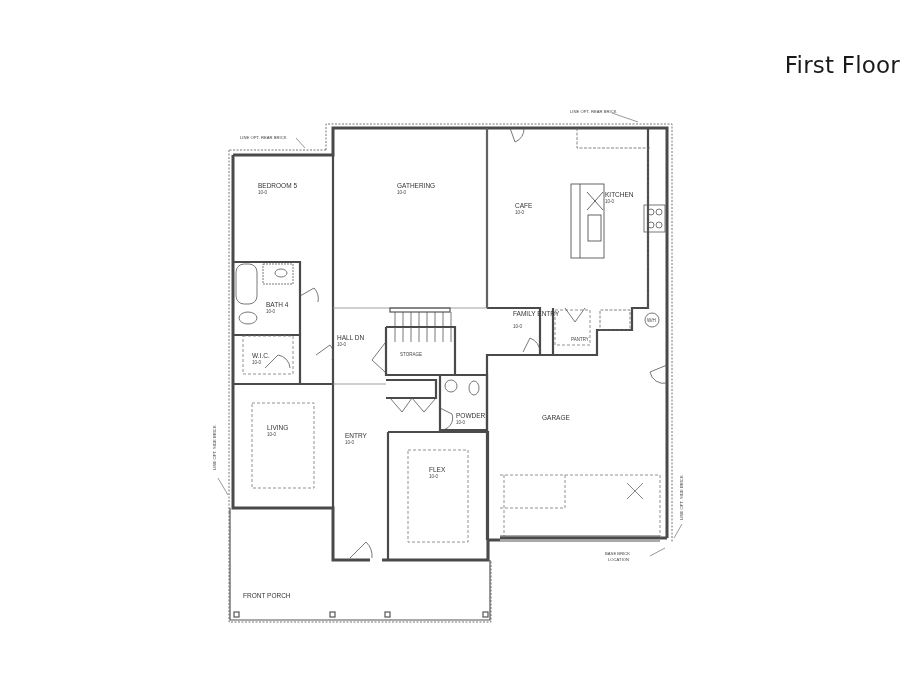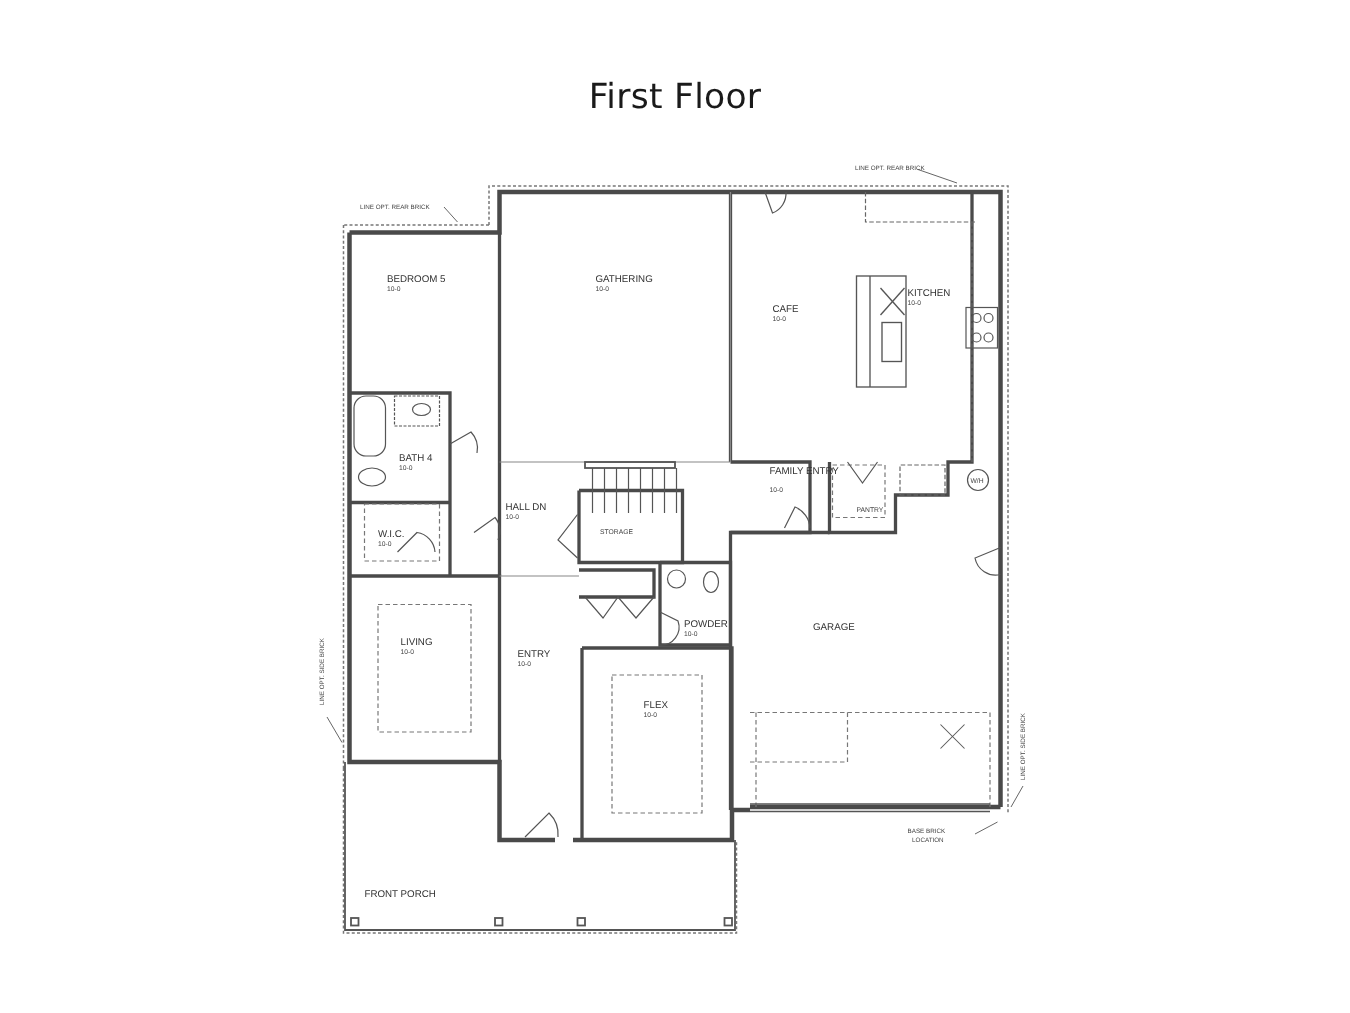--- a/index.html
+++ b/index.html
@@ -1,17 +1,17 @@
 <!DOCTYPE html>
 <html><head>
 <meta charset="utf-8">
 <style>
   html, body { margin:0; padding:0; background:#ffffff; }
   body { width:900px; height:675px; position:relative; overflow:hidden; font-family:"Liberation Sans", sans-serif; }
-  .title { position:absolute; left:0; width:900px; top:52px; text-align:center; font-size:23px; color:#1a1a1a; font-family:"DejaVu Sans", sans-serif; letter-spacing:0.2px; }
+  .title { position:absolute; left:0; width:900px; top:52px; text-align:right; font-size:23px; color:#1a1a1a; font-family:"DejaVu Sans", sans-serif; letter-spacing:0.2px; }
   svg { position:absolute; left:0; top:0; }
   .lbl { font-family:"Liberation Sans", sans-serif; font-size:6.5px; fill:#333; }
   .dim { font-family:"Liberation Sans", sans-serif; font-size:4.5px; fill:#444; }
   .note { font-family:"Liberation Sans", sans-serif; font-size:4.2px; fill:#444; }
 </style>
 </head>
 <body>
 
 <div class="title">First Floor</div>
 

